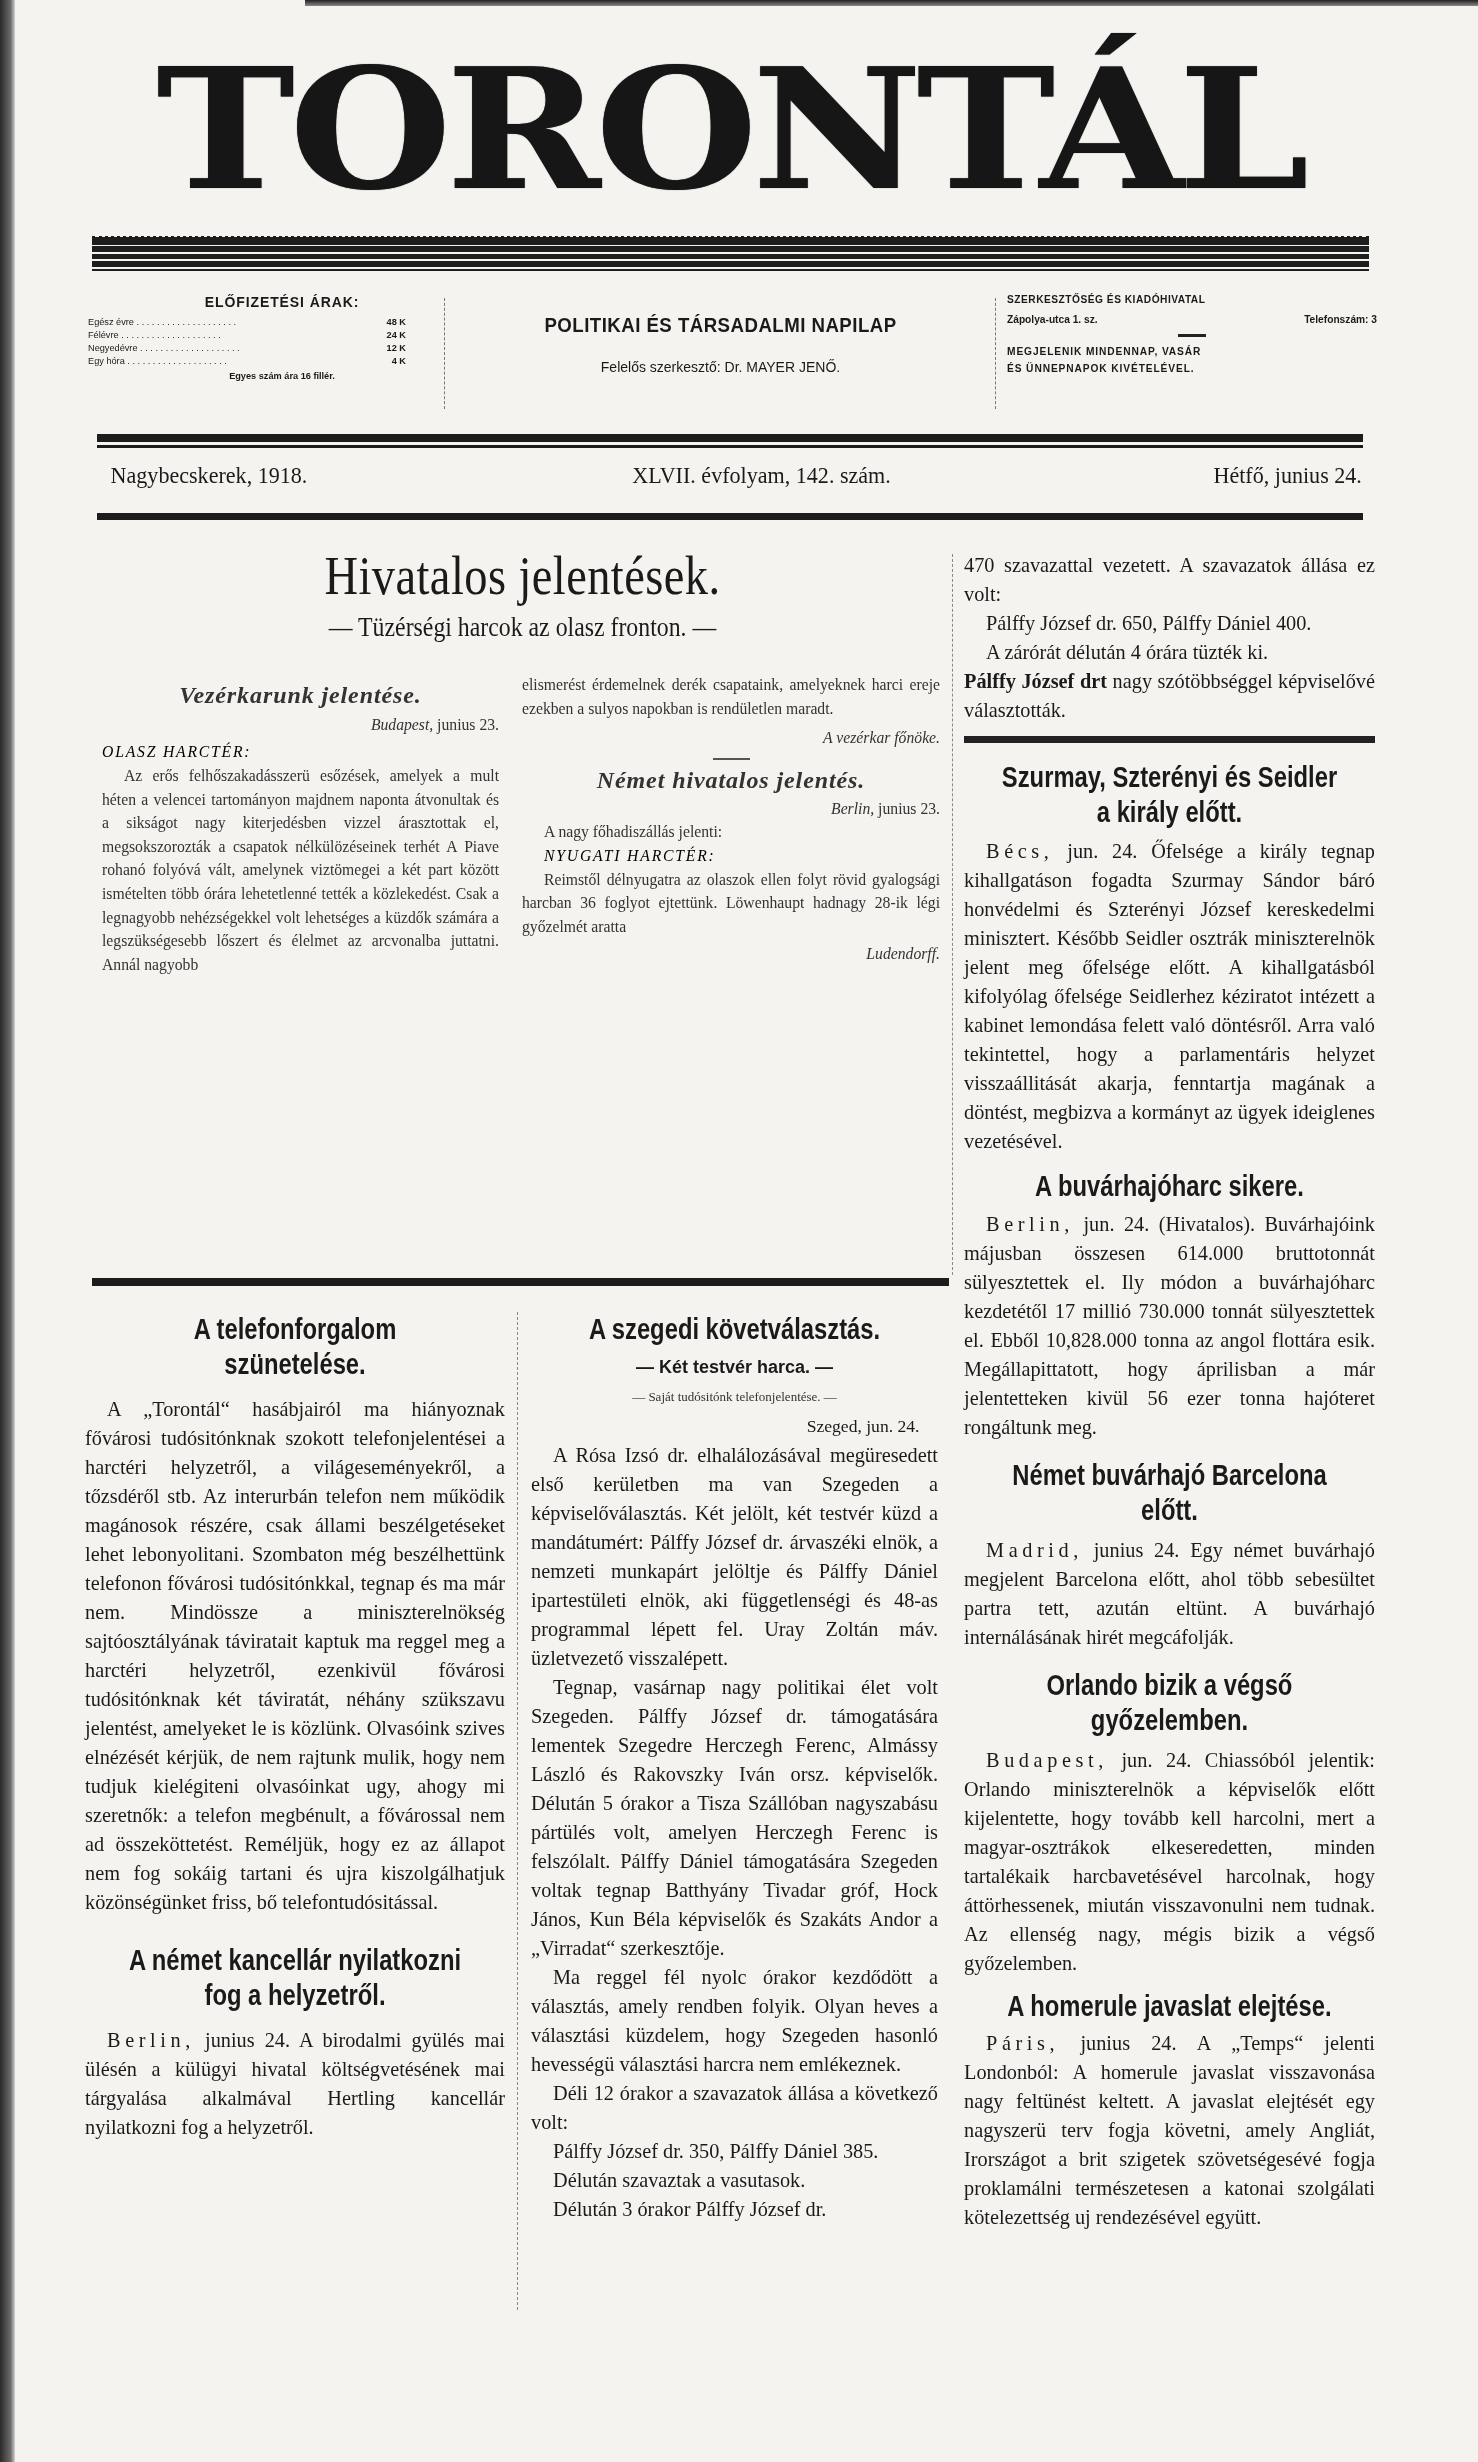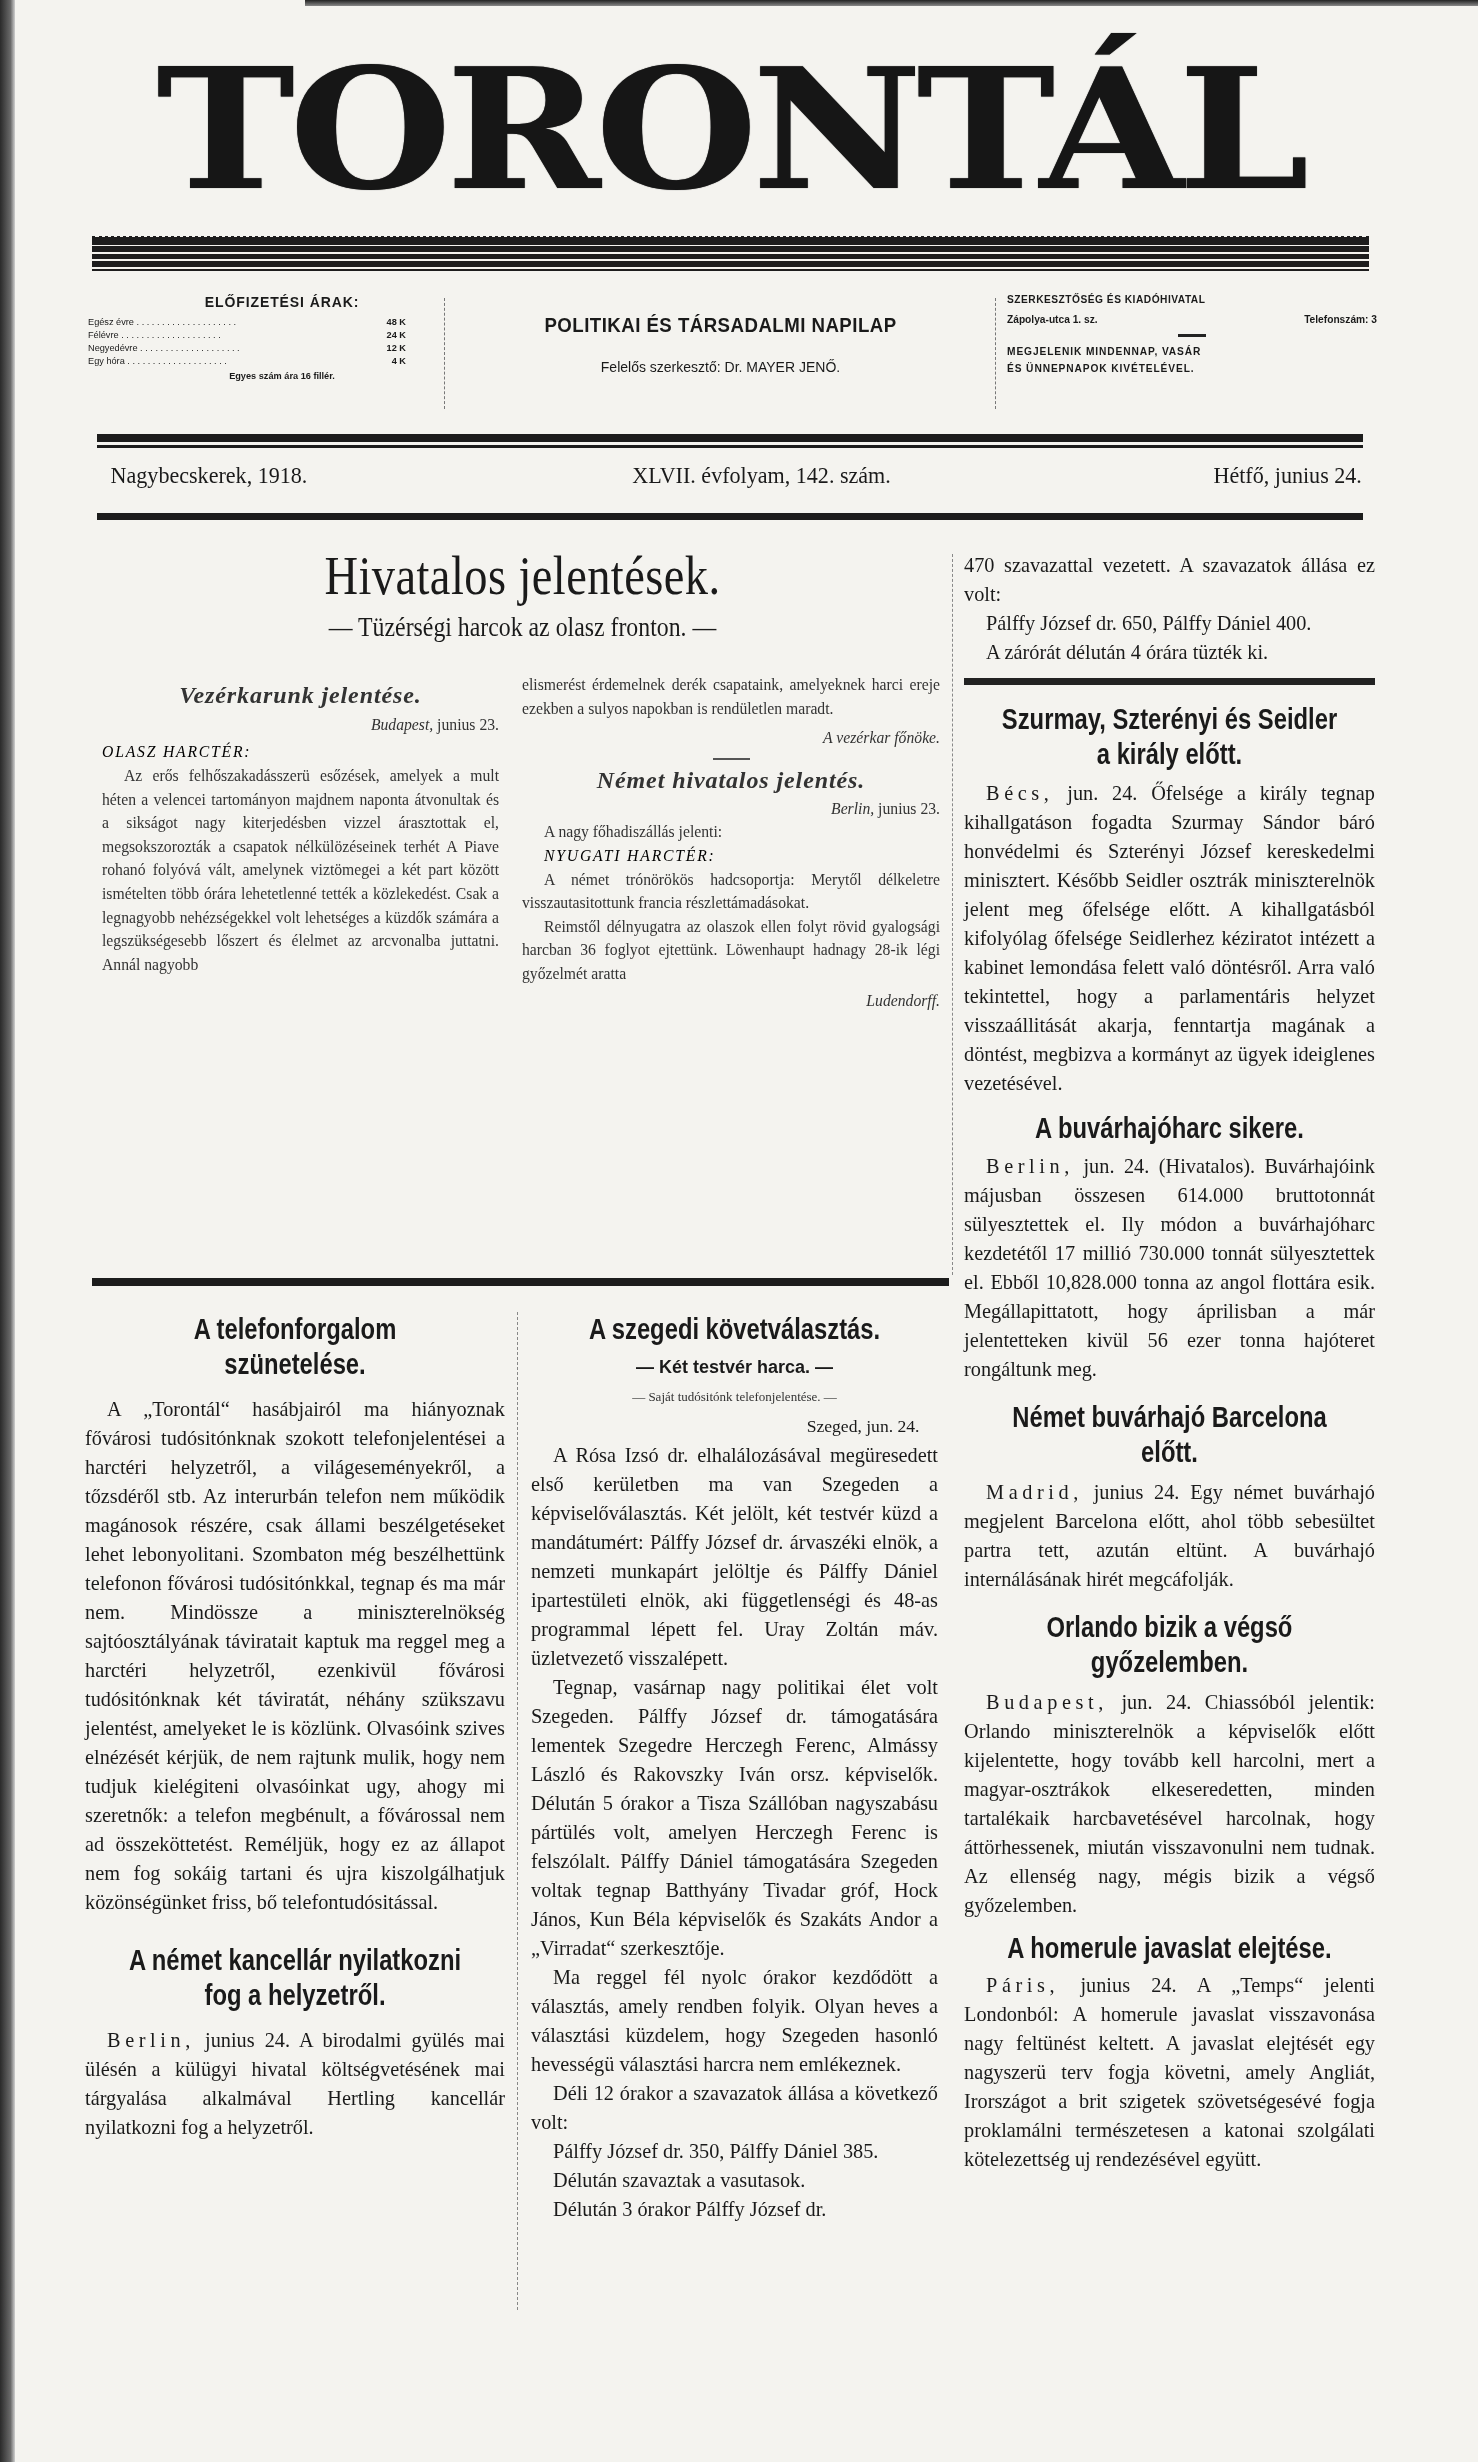--- a/index.html
+++ b/index.html
@@ -126,21 +126,20 @@
 </div>
 
 <div class="col small" style="left:522px; top:673px; width:418px;">
   <p class="noind">elismerést érdemelnek derék csapataink, amelyeknek harci ereje ezekben a sulyos napokban is rendületlen maradt.</p>
   <div class="sig" style="margin-top:5.5px;">A vezérkar főnöke.</div>
   <div class="sep-dash" style="width:37px;"></div>
   <div class="ital-hd" style="margin:3.7px 0 3.7px;">Német hivatalos jelentés.</div>
   <div class="right"><i>Berlin,</i> <span>junius 23.</span></div>
   <p>A nagy főhadiszállás jelenti:</p>
   <p class="sect">NYUGATI HARCTÉR:</p>
-  <p>A német trónörökös hadcsoportja: Merytől délkeletre visszautasitottunk francia részlettámadásokat.</p>
   <p>Reimstől délnyugatra az olaszok ellen folyt rövid gyalogsági harcban 36 foglyot ejtettünk. Löwenhaupt hadnagy 28-ik légi győzelmét aratta</p>
   <div class="sig" style="margin-top:3.7px;">Ludendorff.</div>
 </div>
 
 <div class="col-rule" style="left:952px; top:554px; height:721px;"></div>
 <div class="rule-heavy" style="left:92px; top:1278px; width:857px; height:8.3px;"></div>
 
 <div class="col" style="left:85px; top:1312px; width:420px;">
   <div class="sans-hd">A telefonforgalom szünetelése.</div>
   <p style="margin-top:13px;">A „Torontál“ hasábjairól ma hiányoznak fővárosi tudósitónknak szokott telefonjelentései a harctéri helyzetről, a világeseményekről, a tőzsdéről stb. Az interurbán telefon nem működik magánosok részére, csak állami beszélgetéseket lehet lebonyolitani. Szombaton még beszélhettünk telefonon fővárosi tudósitónkkal, tegnap és ma már nem. Mindössze a miniszterelnökség sajtóosztályának táviratait kaptuk ma reggel meg a harctéri helyzetről, ezenkivül fővárosi tudósitónknak két táviratát, néhány szükszavu jelentést, amelyeket le is közlünk. Olvasóink szives elnézését kérjük, de nem rajtunk mulik, hogy nem tudjuk kielégiteni olvasóinkat ugy, ahogy mi szeretnők: a telefon megbénult, a fővárossal nem ad összeköttetést. Reméljük, hogy ez az állapot nem fog sokáig tartani és ujra kiszolgálhatjuk közönségünket friss, bő telefontudósitással.</p>
@@ -161,20 +160,21 @@
   <p>Déli 12 órakor a szavazatok állása a következő volt:</p>
   <p>Pálffy József dr. 350, Pálffy Dániel 385.</p>
   <p>Délután szavaztak a vasutasok.</p>
   <p>Délután 3 órakor Pálffy József dr.</p>
 </div>
 
 <div class="col" style="left:964px; top:551px; width:411px;">
   <p class="noind">470 szavazattal vezetett. A szavazatok állása ez volt:</p>
   <p>Pálffy József dr. 650, Pálffy Dániel 400.</p>
   <p>A zárórát délután 4 órára tüzték ki.</p>
+  <p class="noind"><b>Pálffy József drt</b> <span>nagy szótöbbséggel képviselővé választották.</span></p>
   <div style="height:7.4px; background:#222; margin:11px 0 16.6px;"></div>
 
   <div class="sans-hd">Szurmay, Szterényi és Seidler a király előtt.</div>
   <p style="margin-top:7.4px;"><span class="spaced">Bécs,</span> <span>jun. 24. Őfelsége a király tegnap kihallgatáson fogadta Szurmay Sándor báró honvédelmi és Szterényi József kereskedelmi minisztert. Később Seidler osztrák miniszterelnök jelent meg őfelsége előtt. A kihallgatásból kifolyólag őfelsége Seidlerhez kéziratot intézett a kabinet lemondása felett való döntésről. Arra való tekintettel, hogy a parlamentáris helyzet visszaállitását akarja, fenntartja magának a döntést, megbizva a kormányt az ügyek ideiglenes vezetésével.</span></p>
 
   <div class="sans-hd" style="margin-top:13px;">A buvárhajóharc sikere.</div>
   <p style="margin-top:5.5px;"><span class="spaced">Berlin,</span> <span>jun. 24. (Hivatalos). Buvárhajóink májusban összesen 614.000 bruttotonnát sülyesztettek el. Ily módon a buvárhajóharc kezdetétől 17 millió 730.000 tonnát sülyesztettek el. Ebből 10,828.000 tonna az angol flottára esik. Megállapittatott, hogy áprilisban a már jelentetteken kivül 56 ezer tonna hajóteret rongáltunk meg.</span></p>
 
   <div class="sans-hd" style="margin-top:16.6px;">Német buvárhajó Barcelona előtt.</div>
   <p style="margin-top:7.4px;"><span class="spaced">Madrid,</span> <span>junius 24. Egy német buvárhajó megjelent Barcelona előtt, ahol több sebesültet partra tett, azután eltünt. A buvárhajó internálásának hirét megcáfolják.</span></p>

